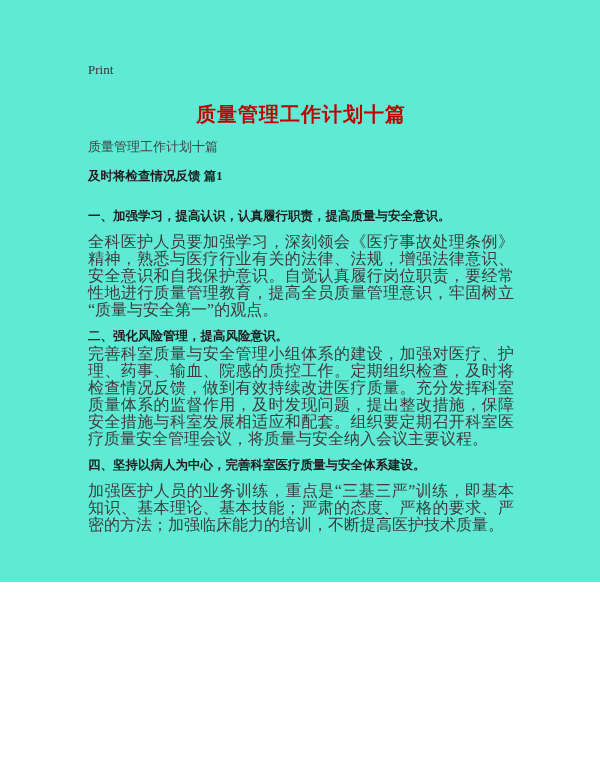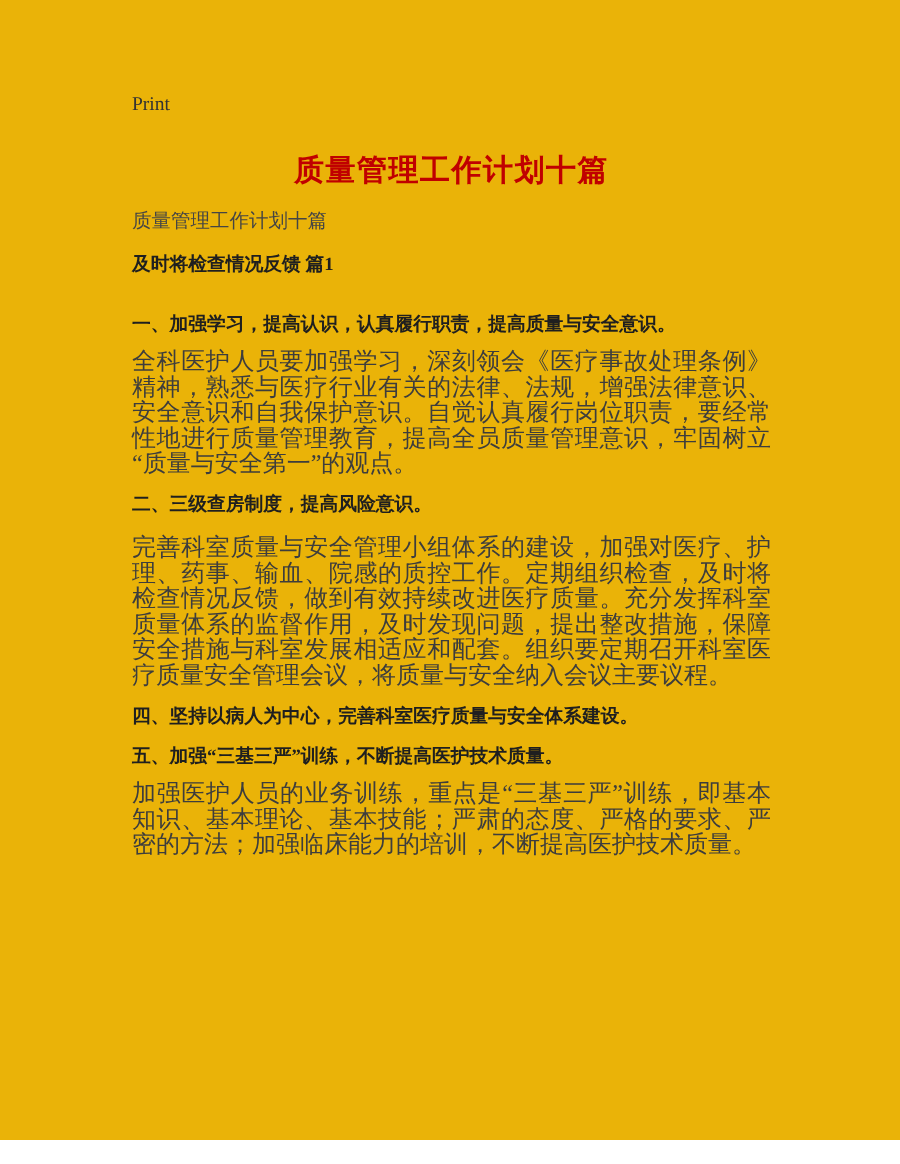--- a/index.html
+++ b/index.html
@@ -10,23 +10,23 @@
   body {
     width: 600px;
     height: 776px;
     overflow: hidden;
     font-family: "Liberation Serif", "DejaVu Serif", serif;
     -webkit-font-smoothing: antialiased;
   }
   .page {
     box-sizing: border-box;
     width: 600px;
-    height: 760px;
+    height: 582px;
     padding: 60px 86px 0 88px;
-    background: #eab308;
+    background: #5eead4;
   }
   .print-link {
     display: inline-block;
     font-size: 13px;
     color: #333333;
     text-decoration: none;
     cursor: pointer;
   }
   .doc-title {
     margin: 25px 0 0 0;
@@ -62,41 +62,40 @@
   }
   .section-body {
     margin: 8px 0 0 0;
     font-size: 16px;
     line-height: 17px;
     color: #3d3d3d;
     text-align: justify;
     text-justify: inter-ideograph;
   }
   .section-body.tight {
-    margin-top: 12px;
+    margin-top: 0;
   }
 </style>
 </head>
 <body>
 
 <div class="page">
 
   <a href="#" class="print-link">Print</a>
 
   <h1 class="doc-title">质量管理工作计划十篇</h1>
 
   <p class="doc-subtitle">质量管理工作计划十篇</p>
 
   <p class="article-heading">及时将检查情况反馈 篇1</p>
 
   <h2 class="section-heading first">一、加强学习，提高认识，认真履行职责，提高质量与安全意识。</h2>
   <p class="section-body">全科医护人员要加强学习，深刻领会《医疗事故处理条例》精神，熟悉与医疗行业有关的法律、法规，增强法律意识、安全意识和自我保护意识。自觉认真履行岗位职责，要经常性地进行质量管理教育，提高全员质量管理意识，牢固树立“质量与安全第一”的观点。</p>
 
-  <h2 class="section-heading">二、三级查房制度，提高风险意识。</h2>
+  <h2 class="section-heading">二、强化风险管理，提高风险意识。</h2>
 
   <p class="section-body tight">完善科室质量与安全管理小组体系的建设，加强对医疗、护理、药事、输血、院感的质控工作。定期组织检查，及时将检查情况反馈，做到有效持续改进医疗质量。充分发挥科室质量体系的监督作用，及时发现问题，提出整改措施，保障安全措施与科室发展相适应和配套。组织要定期召开科室医疗质量安全管理会议，将质量与安全纳入会议主要议程。</p>
 
   <h2 class="section-heading">四、坚持以病人为中心，完善科室医疗质量与安全体系建设。</h2>
 
-  <h2 class="section-heading">五、加强“三基三严”训练，不断提高医护技术质量。</h2>
   <p class="section-body">加强医护人员的业务训练，重点是“三基三严”训练，即基本知识、基本理论、基本技能；严肃的态度、严格的要求、严密的方法；加强临床能力的培训，不断提高医护技术质量。</p>
 
 </div>
 
 </body></html>

